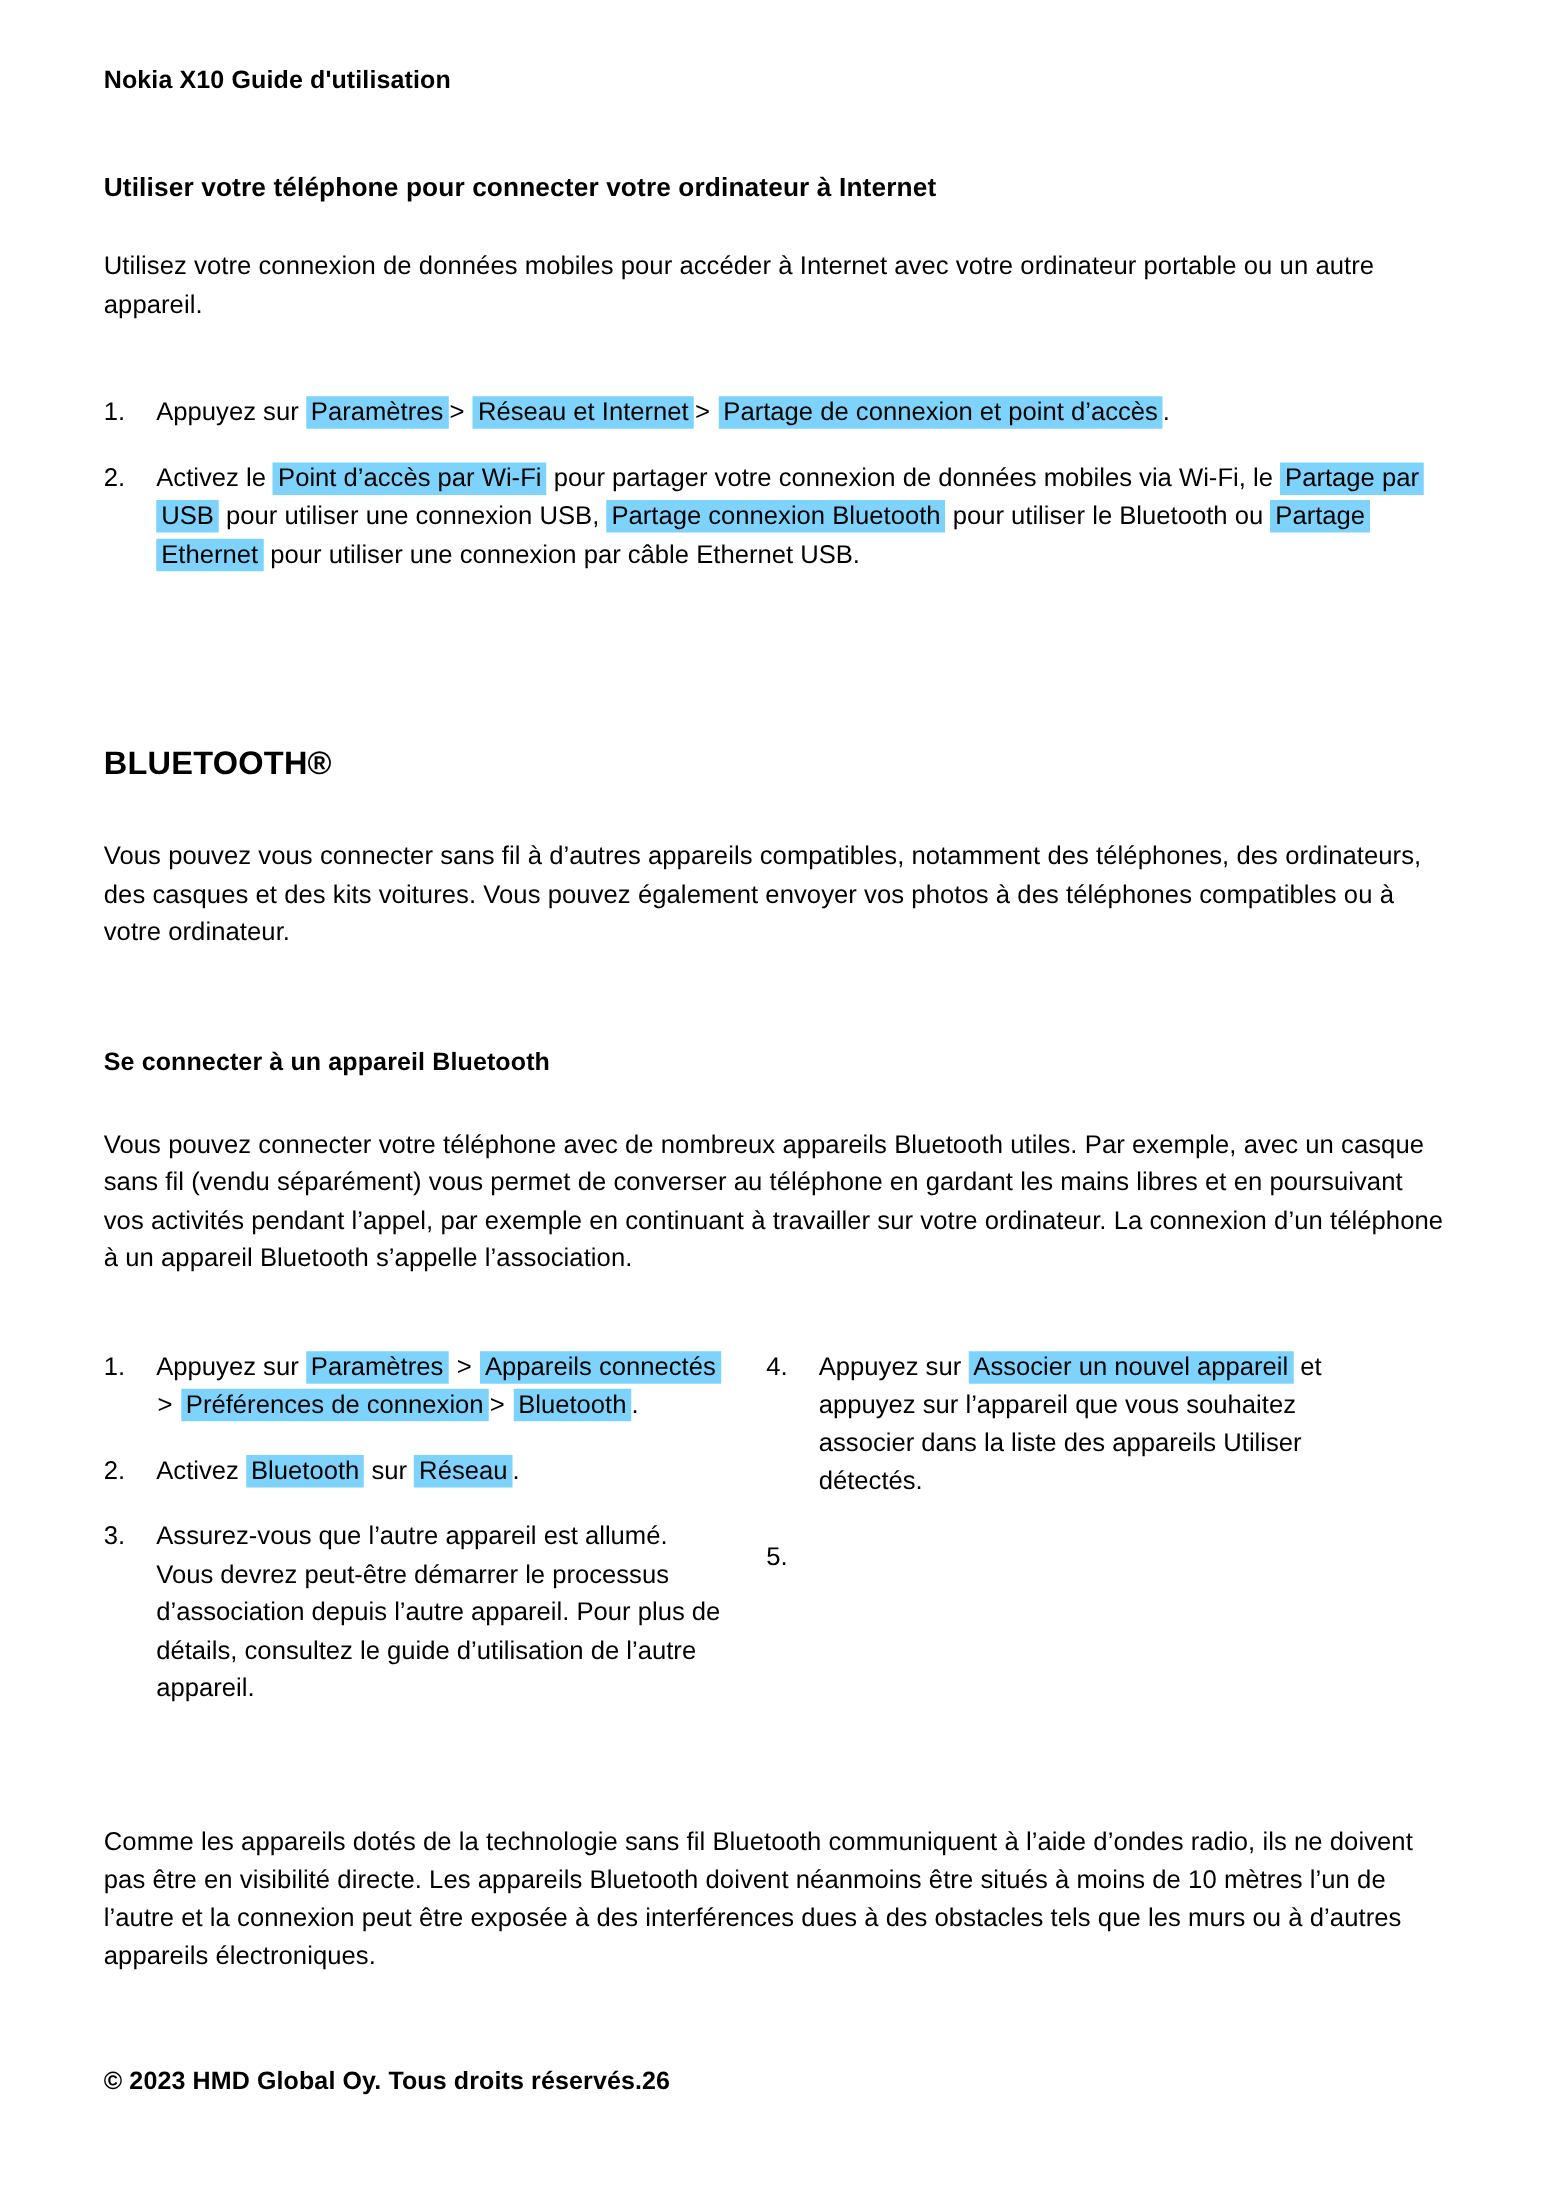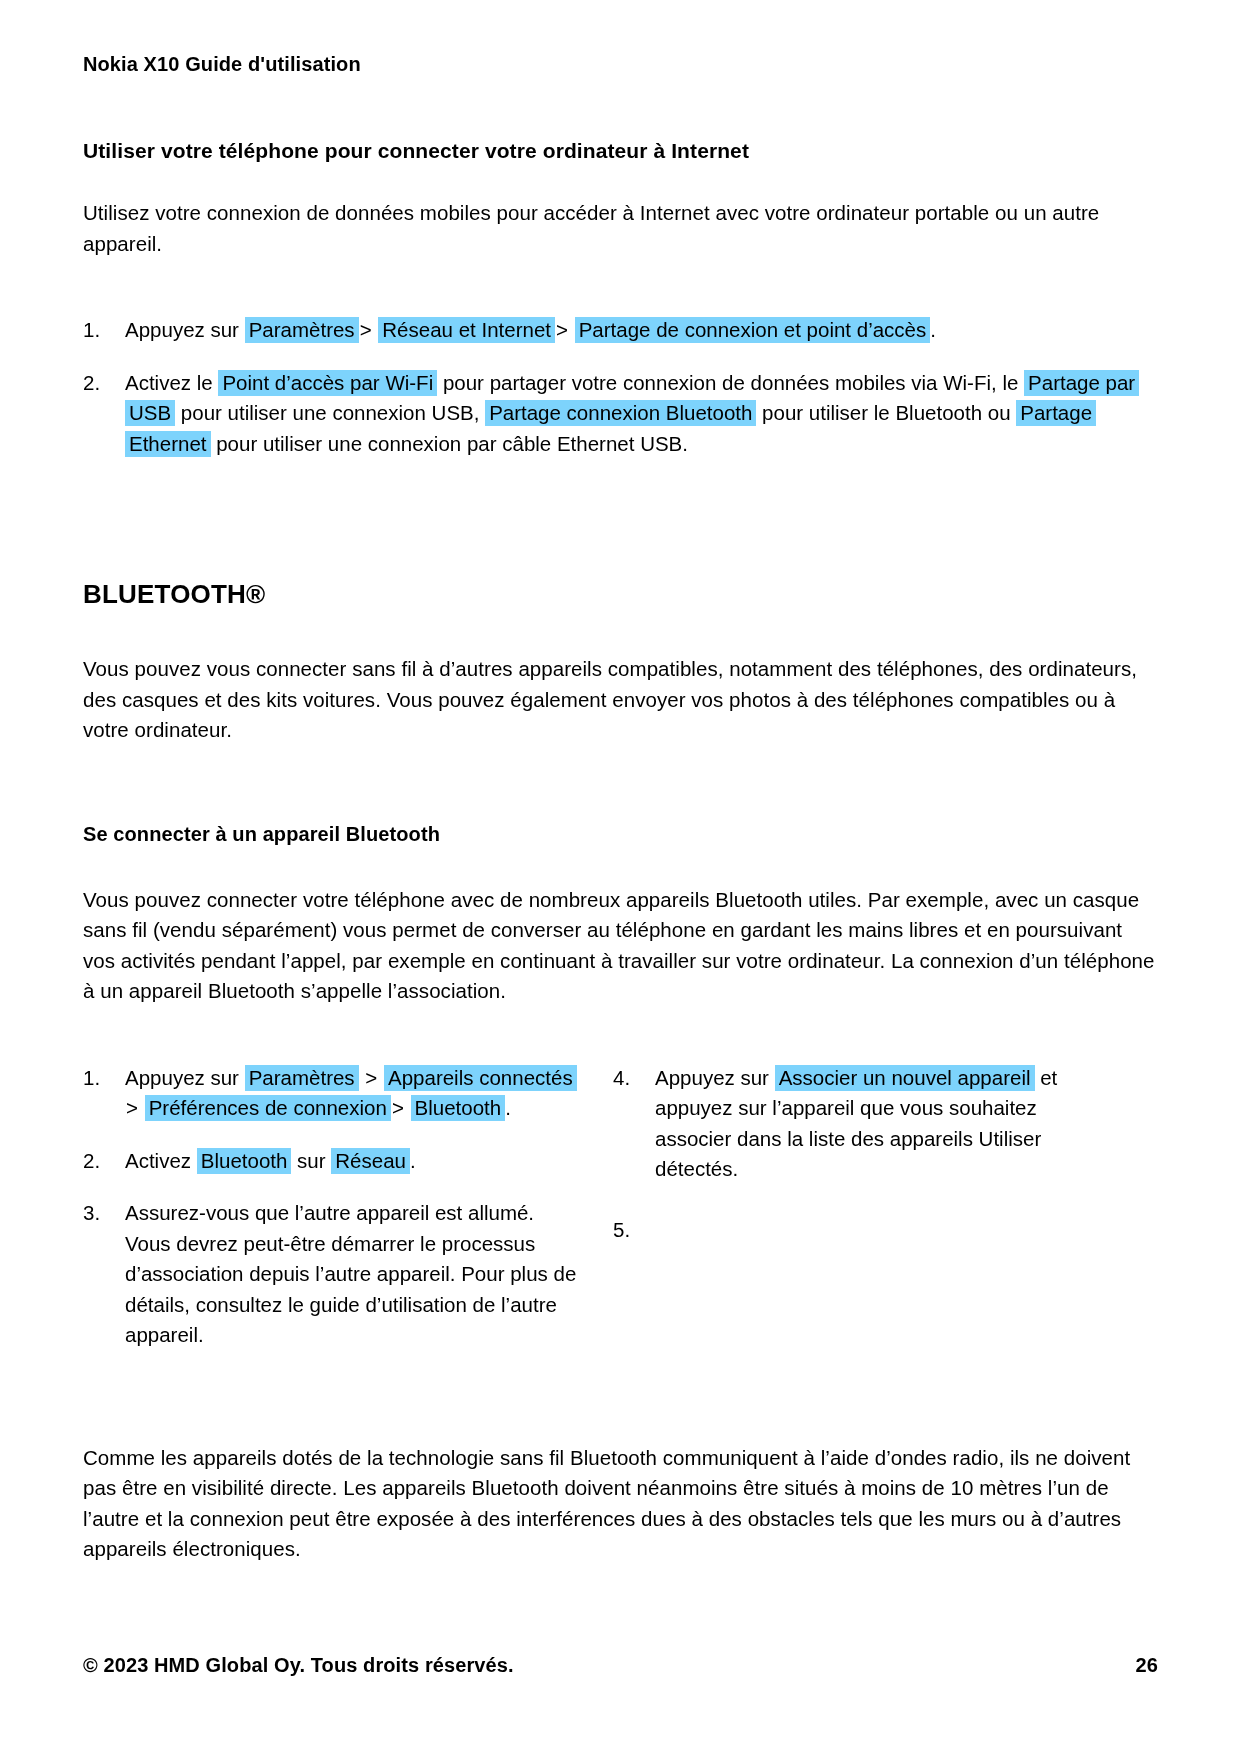--- a/index.html
+++ b/index.html
@@ -44,21 +44,21 @@
   h2.section-title {
     font-size: 21px;
     font-weight: bold;
     margin: 0 0 34px 0;
     line-height: 1.25;
     letter-spacing: 0.1px;
   }
   h1.big-heading {
     font-size: 26px;
     font-weight: bold;
-    margin: 0 0 44px 0;
+    margin: 16px 0 44px 0;
     line-height: 1.2;
     letter-spacing: 0.2px;
   }
   h3.sub-heading {
     font-size: 20px;
     font-weight: bold;
     margin: 0 0 38px 0;
     line-height: 1.25;
     letter-spacing: 0.1px;
   }
@@ -118,21 +118,21 @@
   .col-right { width: 460px; flex: 0 0 460px; }
   .col-right ol.steps > li { margin-bottom: 30px; }
 
   
   .doc-footer {
     position: absolute;
     left: 83px;
     top: 1654px;
     width: 1075px;
     display: flex;
-    justify-content: space-between;
+    justify-content: flex-start;
     align-items: baseline;
     font-size: 20px;
     font-weight: bold;
     letter-spacing: 0.1px;
   }
 </style>
 </head>
 <body>
 
 <div class="page">

